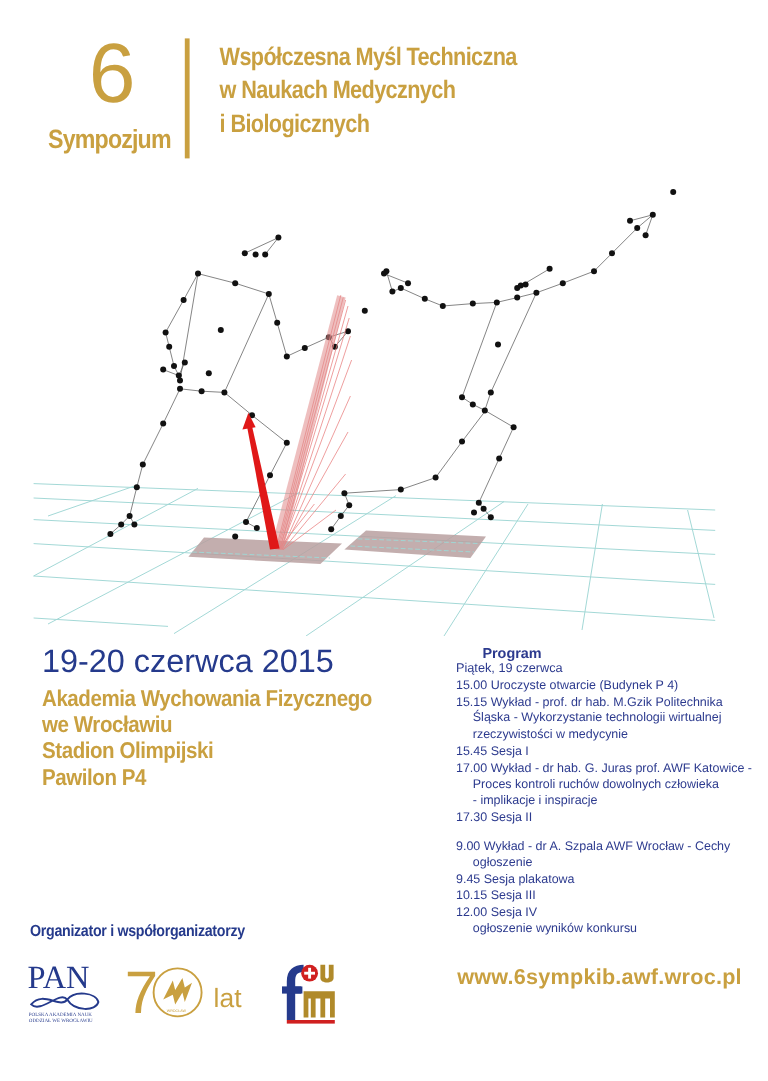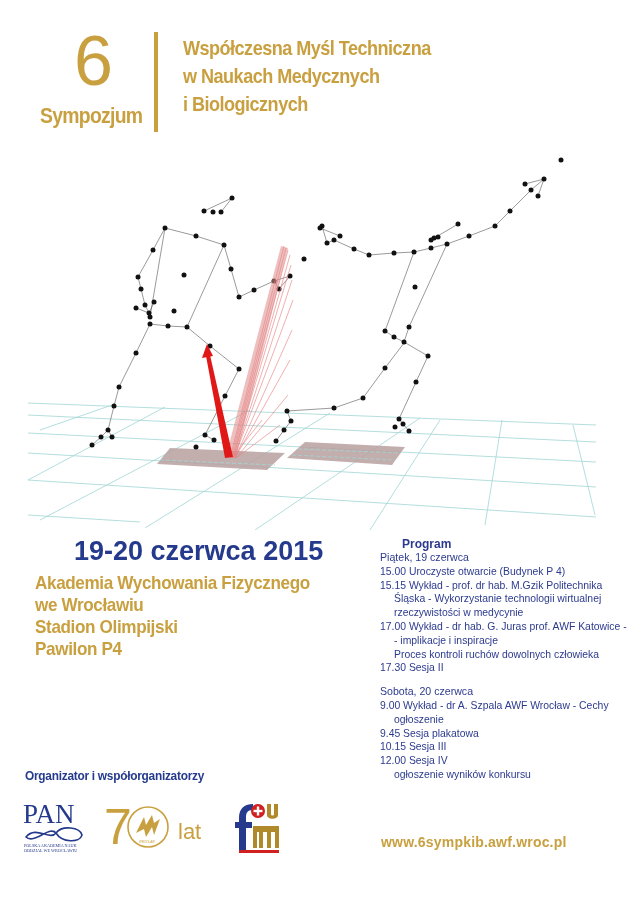--- a/index.html
+++ b/index.html
@@ -5,29 +5,29 @@
   html, body { margin: 0; padding: 0; background: #ffffff; }
   body { width: 640px; height: 901px; position: relative; overflow: hidden; font-family: "Liberation Sans", "DejaVu Sans", sans-serif; }
   .abs { position: absolute; }
   .gold { color: #c9a040; }
   .navy { color: #253a8c; }
   #hdr-num { left: 74px; top: 26px; font-size: 70px; line-height: 70px; font-weight: normal; }
   #hdr-sym { left: 40px; top: 103px; font-size: 22px; line-height: 26px; font-weight: bold; letter-spacing: -0.8px; transform: scaleX(0.88); transform-origin: left top; }
   #hdr-bar { left: 154px; top: 32px; width: 4px; height: 100px; background: #c9a040; }
   #hdr-title { left: 183px; top: 34px; font-size: 21px; line-height: 28px; font-weight: bold; letter-spacing: -0.6px; transform: scaleX(0.86); transform-origin: left top; white-space: nowrap; }
   #scene { left: 0; top: 140px; }
-  #date { left: 35px; top: 536px; font-size: 27px; line-height: 30px; font-weight: bold; white-space: nowrap; margin-left: 39px; }
+  #date { left: 35px; top: 536px; font-size: 27px; line-height: 30px; font-weight: normal; white-space: nowrap; }
   #venue { left: 35px; top: 572px; font-size: 19px; line-height: 22px; font-weight: bold; letter-spacing: -0.4px; transform: scaleX(0.9); transform-origin: left top; white-space: nowrap; }
   #program { left: 380px; top: 537px; width: 255px; font-size: 10.4px; line-height: 13.8px; color: #2c3a8e; }
   #program .h1 { font-weight: bold; font-size: 12px; line-height: 14px; padding-left: 22px; }
   #program .h2 { font-weight: normal; font-size: 10.6px; }
   #program .ind { padding-left: 14px; }
   #program .gap { height: 10px; }
   #program div { white-space: nowrap; }
-  #url { left: 381px; top: 832px; font-size: 14px; line-height: 20px; font-weight: bold; letter-spacing: 0.2px; white-space: nowrap; }
+  #url { left: 381px; top: 804px; font-size: 18px; line-height: 20px; font-weight: bold; letter-spacing: 0.2px; white-space: nowrap; }
   #org { left: 25px; top: 768px; font-size: 13.5px; line-height: 16px; font-weight: bold; letter-spacing: -0.3px; transform: scaleX(0.88); transform-origin: left top; white-space: nowrap; }
   #logo-pan { left: 20px; top: 797px; width: 70px; height: 58px; }
   #logo-70 { left: 104px; top: 797px; width: 110px; height: 58px; }
   #logo-fum { left: 233px; top: 798px; width: 50px; height: 58px; }
 </style>
 </head>
 <body>
 
 <div class="abs gold" id="hdr-num">6</div>
 <div class="abs gold" id="hdr-sym">Sympozjum</div>
@@ -203,26 +203,26 @@
   <div>Pawilon P4</div>
 </div>
 
 <div class="abs" id="program">
   <div class="h1">Program</div>
   <div class="h2">Piątek, 19 czerwca</div>
   <div>15.00  Uroczyste otwarcie (Budynek P 4)</div>
   <div>15.15  Wykład - prof. dr hab. M.Gzik Politechnika</div>
   <div class="ind">Śląska - Wykorzystanie technologii wirtualnej</div>
   <div class="ind">rzeczywistości w medycynie</div>
+  <div>15.45  Sesja I</div>
   <div>17.00  Wykład - dr hab. G. Juras prof. AWF Katowice -</div>
+  <div class="ind">Proces kontroli ruchów dowolnych człowieka</div>
   <div class="ind">- implikacje i inspiracje</div>
-  <div class="ind">Proces kontroli ruchów dowolnych człowieka</div>
   <div>17.30  Sesja II</div>
   <div class="gap"></div>
-  <div class="h2">Sobota, 20 czerwca</div>
   <div>9.00  Wykład - dr A. Szpala AWF Wrocław - Cechy</div>
   <div class="ind">ogłoszenie</div>
   <div>9.45  Sesja plakatowa</div>
   <div>10.15 Sesja III</div>
   <div>12.00 Sesja IV</div>
   <div class="ind">ogłoszenie wyników konkursu</div>
 </div>
 
 <div class="abs gold" id="url">www.6sympkib.awf.wroc.pl</div>
 

